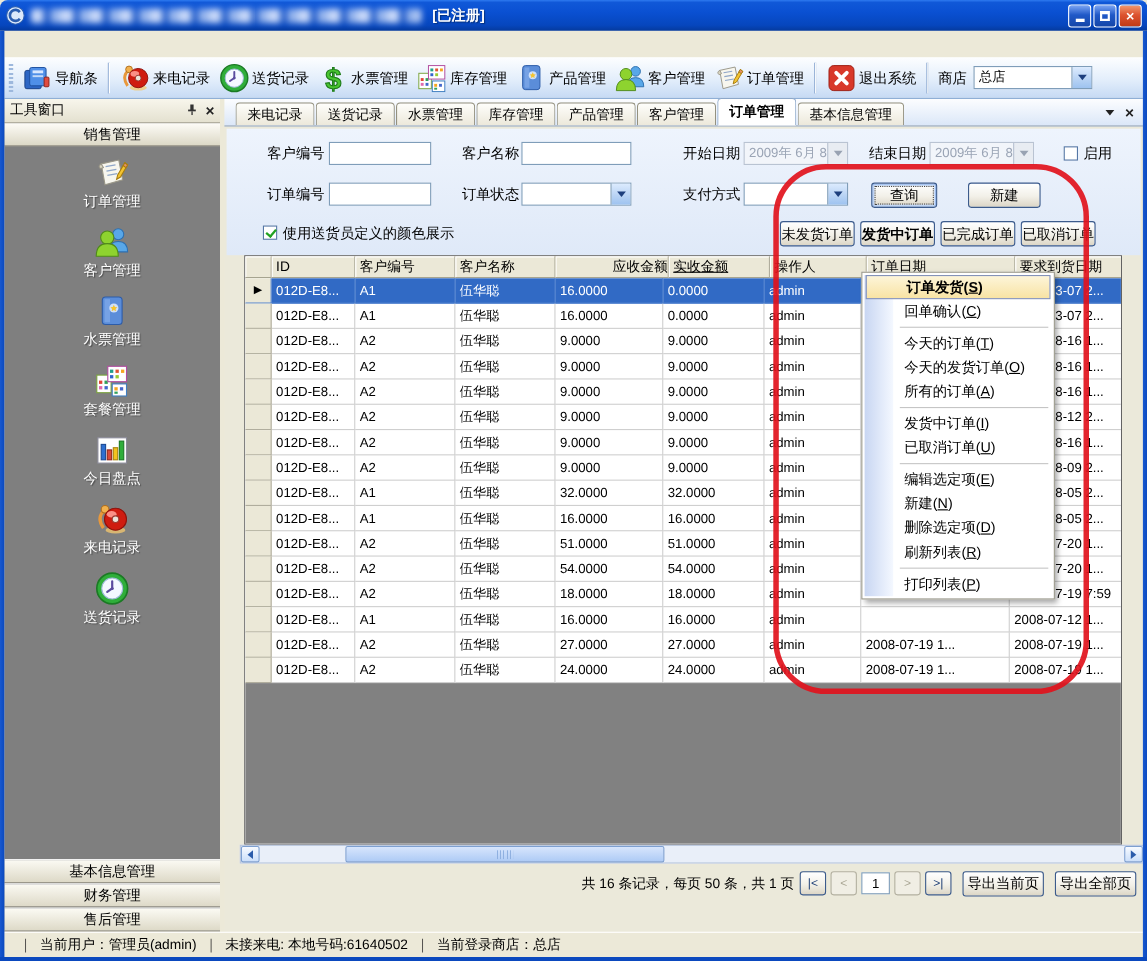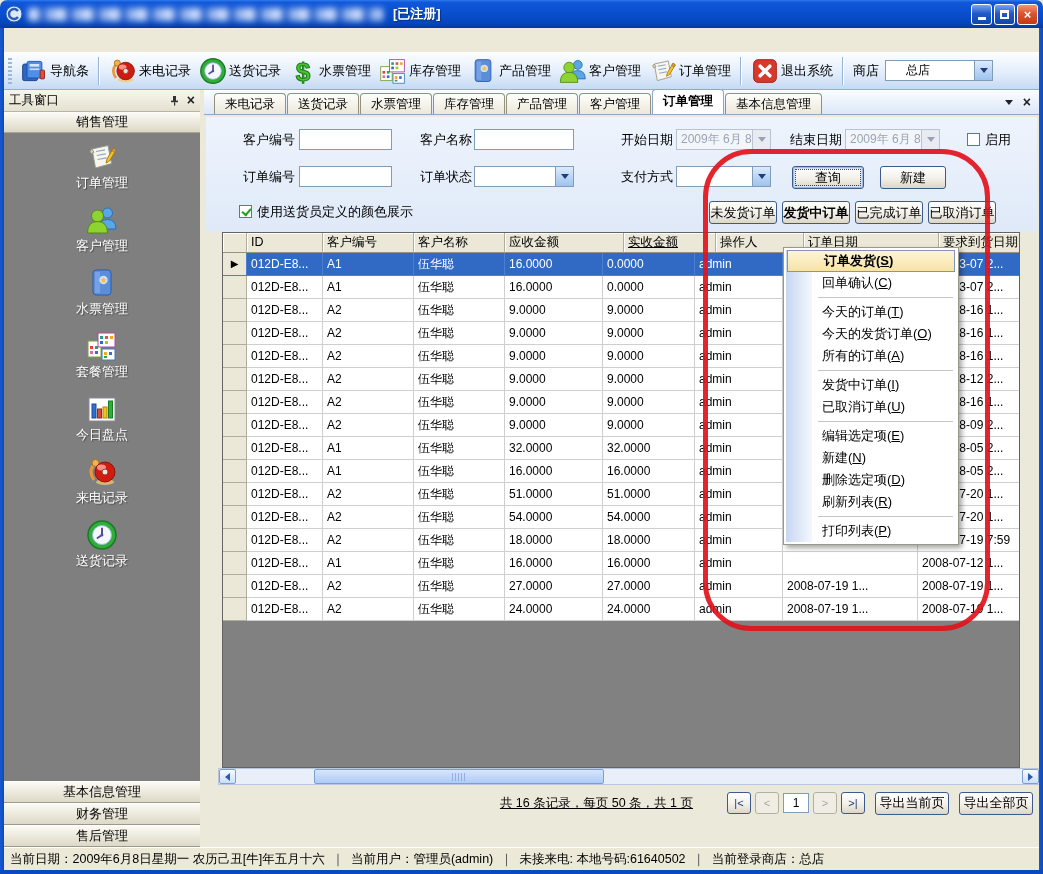--- a/index.html
+++ b/index.html
@@ -44,21 +44,21 @@
   .shop-label{font-size:13px;margin:0 6px 0 4px;}
   .combo{display:inline-flex;align-items:center;background:#fff;border:1px solid #7f9db9;height:21px;box-sizing:border-box;}
   .combo .combo-text{flex:1;font-size:12px;padding-left:4px;overflow:hidden;white-space:nowrap;}
   .combo .combo-btn{width:17px;height:100%;display:flex;align-items:center;justify-content:center;
     background:linear-gradient(180deg,#dcebfe,#bdd6f5 50%,#9ec3f0);border-left:1px solid #7f9db9;}
   .arr{width:0;height:0;border-left:4px solid transparent;border-right:4px solid transparent;border-top:5px solid #1d3f7d;}
   .combo.disabled{background:#f2f5fa;border-color:#b9c3d2;}
   .combo.disabled .combo-text{color:#9aa4b5;}
   .combo.disabled .combo-btn{background:#e8ecf2;border-left-color:#b9c3d2;}
   .combo.disabled .arr{border-top-color:#98a2b2;}
-  .shop-combo{width:108px;padding-left:16px;}
+  .shop-combo{width:108px;}
 
   
   .edge{position:absolute;background:linear-gradient(90deg,#1858d0,#0b49be);z-index:60;}
   .edge.left{left:0;top:28px;bottom:0;width:4px;}
   .edge.right{right:0;top:28px;bottom:0;width:4px;}
   .edge.bottom{left:0;right:0;bottom:0;height:4px;background:#0b49be;}
 
   .mainbg{position:absolute;left:4px;top:90px;width:1035px;height:757px;background:#ece9d8;}
 
   
@@ -134,21 +134,21 @@
   .tri-l{width:0;height:0;border-top:4px solid transparent;border-bottom:4px solid transparent;border-right:5px solid #2b5cab;}
   .tri-r{width:0;height:0;border-top:4px solid transparent;border-bottom:4px solid transparent;border-left:5px solid #2b5cab;}
   .hthumb{position:absolute;left:95px;top:0;width:290px;height:15px;border-radius:2px;
     background:linear-gradient(180deg,#d7e5fc,#aecbf5);border:1px solid #7d9fd0;box-sizing:border-box;}
   .hthumb::after{content:"";position:absolute;left:50%;top:3px;width:15px;height:8px;transform:translateX(-50%);
     background:repeating-linear-gradient(90deg,#8fb0e0 0 1px,transparent 1px 3px);}
 
   
   .pager{position:absolute;left:0;top:699px;width:835px;height:28px;display:flex;align-items:center;
     justify-content:flex-end;gap:4px;padding-right:6px;box-sizing:border-box;font-size:12.5px;color:#000;}
-  .pg-summary{margin-right:30px;text-decoration:underline;}
+  .pg-summary{margin-right:1px;}
   .pgbtn{width:24px;height:22px;background:linear-gradient(180deg,#fff,#f2f0e8 55%,#dcd6c6);
     border:1px solid #3c5b8c;border-radius:3px;font-size:11px;padding:0;color:#1b3c74;}
   .pgbtn.dis{border-color:#b3b0a0;color:#a9a694;background:#f0eee4;}
   .pg-input{width:24px;height:18px;border:1px solid #7f9db9;text-align:center;font-size:12px;padding:0;}
   .xbtn{height:23px;width:74px;background:linear-gradient(180deg,#fff,#f2f0e8 55%,#dcd6c6);
     border:1px solid #3c5b8c;border-radius:3px;font-size:13px;padding:0;margin-left:6px;}
 
   
   .statusbar{position:absolute;left:4px;top:847px;width:1035px;height:23px;background:#ece9d8;
     border-top:1px solid #fff;display:flex;align-items:center;padding-left:6px;box-sizing:border-box;
@@ -457,35 +457,35 @@
             <i class="arr"></i>
           </span>
       </div>
       <span class="flabel frow2" style="left:415px">支付方式</span>
       <div class="combo fcombo frow2" style="left:470px;width:95px">
         <span class="combo-text"></span>
         <span class="combo-btn">
             <i class="arr"></i>
           </span>
       </div>
-      <button class="xp-btn default frow2" style="left:586px;width:72px">查询</button>
+      <button class="xp-btn default frow2" style="left:586px;width:60px">查询</button>
       <button class="xp-btn frow2" style="left:674px;width:66px">新建</button>
       
       <span class="checkbox checked frow3" style="left:33px;margin-top:4px"></span>
       <span class="flabel frow3" style="left:51px">使用送货员定义的颜色展示</span>
       <span id="statusBtns"><button class="xp-btn frow3" style="left: 503px; width: 68px;">未发货订单</button><button class="xp-btn frow3" style="left: 576px; width: 68px; font-weight: bold;">发货中订单</button><button class="xp-btn frow3" style="left: 649px; width: 68px;">已完成订单</button><button class="xp-btn frow3" style="left: 722px; width: 68px;">已取消订单</button></span>
     </div>
 
     <div class="grid">
       <div class="ghead" id="ghead">
           <div class="hcell" style="width: 24px;"></div>
           <div class="hcell" style="width: 76px;">ID</div>
           <div class="hcell" style="width: 91px;">客户编号</div>
           <div class="hcell" style="width: 91px;">客户名称</div>
-          <div class="hcell" style="width: 119px;">应收金额</div>
+          <div class="hcell" style="width: 103px; text-align: right;">应收金额</div>
           <div class="hcell" style="width: 92px; text-decoration: underline;">实收金额</div>
           <div class="hcell" style="width: 88px;">操作人</div>
           <div class="hcell" style="width: 135px;">订单日期</div>
           <div class="hcell" style="width: 103px;">要求到货日期</div>
         </div>
       <div id="grows">
           <div class="grow selected">
             <div class="cell sel" style="width: 24px;">▶</div>
             <div class="cell" style="width: 76px; background: rgb(49, 106, 197); color: rgb(255, 255, 255);">012D-E8...</div>
             <div class="cell" style="width: 91px; background: rgb(49, 106, 197); color: rgb(255, 255, 255);">A1</div>
@@ -681,21 +681,20 @@
       <button class="pgbtn dis">&lt;</button>
       <input class="pg-input" value="1" style="">
       <button class="pgbtn dis">&gt;</button>
       <button class="pgbtn">&gt;|</button>
       <button class="xbtn">导出当前页</button>
       <button class="xbtn">导出全部页</button>
     </div>
   </div>
 
   <div class="statusbar" id="statusbar">
-      <span class="seg">当前日期：2009年6月8日星期一  农历己丑[牛]年五月十六</span>
       <span class="sep">｜</span>
       <span class="seg">当前用户：管理员(admin)</span>
       <span class="sep">｜</span>
       <span class="seg">未接来电: 本地号码:61640502</span>
       <span class="sep">｜</span>
       <span class="seg">当前登录商店：总店</span>
     </div>
 
   <div class="ctxmenu" id="ctxmenu">
       <div class="cm-item hl">订单发货(<u>S</u>)</div>

